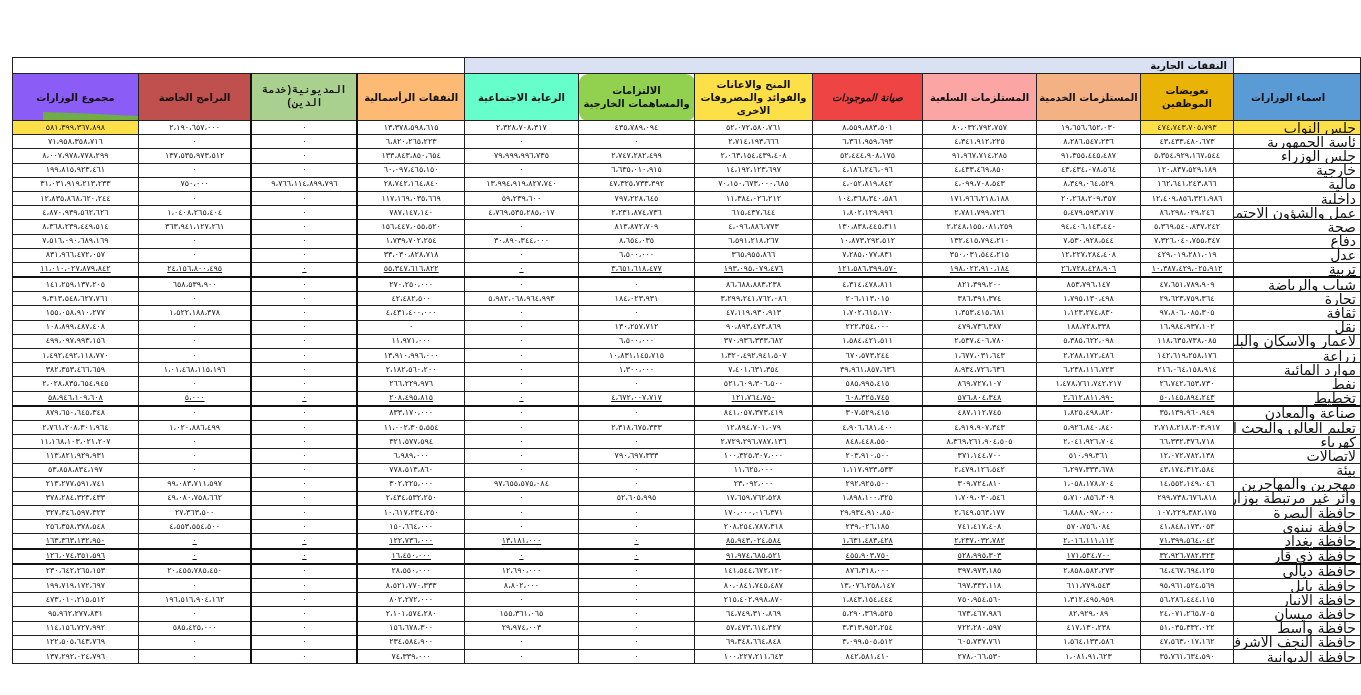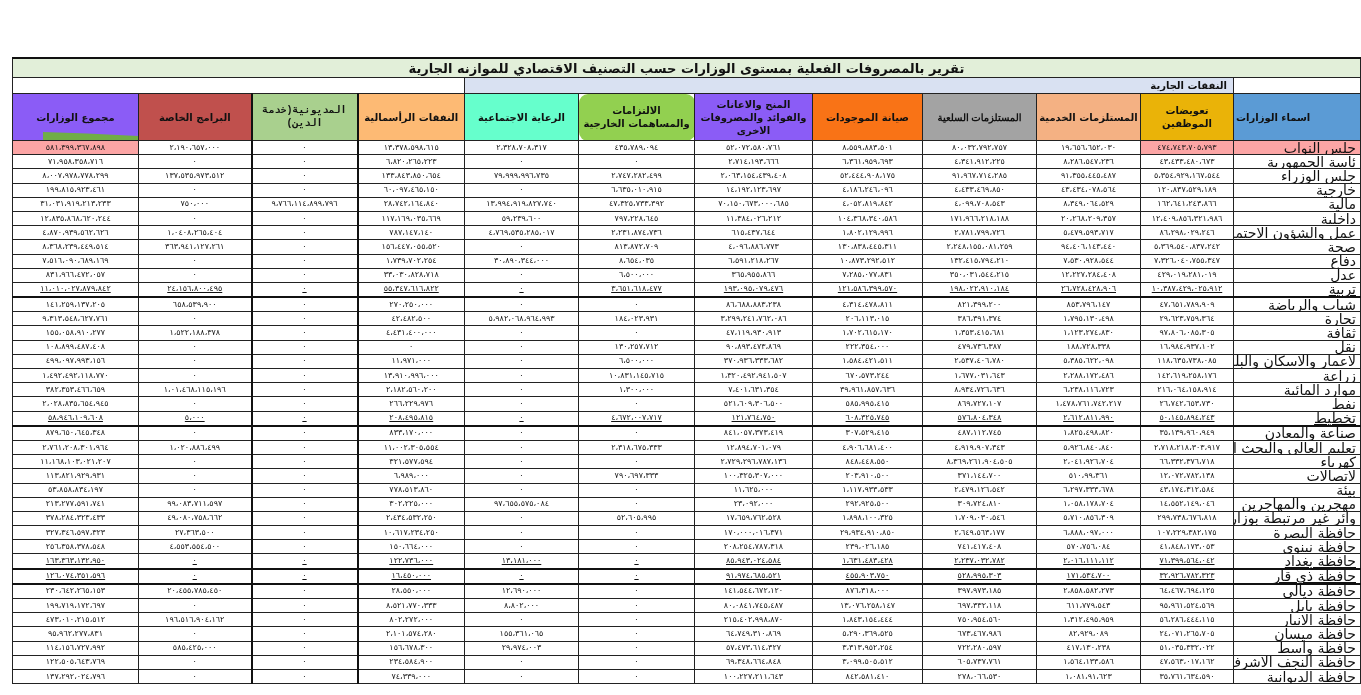--- a/index.html
+++ b/index.html
@@ -4,35 +4,35 @@
 <style>
   html, body { margin:0; padding:0; background:#ffffff; }
   body { width:1361px; height:695px; overflow:hidden; position:relative; font-family:"DejaVu Sans", sans-serif; }
   .sheet { position:absolute; left:13px; top:57px; width:1348px; direction:rtl; }
   table { border-collapse:collapse; table-layout:fixed; width:1348px; }
   td, th { border:1px solid #222; padding:0 2px; font-size:8px; height:13.2px; line-height:12px; text-align:center; white-space:nowrap; overflow:hidden; color:#111; }
   .title-row td { background:#e2efd9; font-weight:bold; font-size:13px; height:18px; line-height:17px; border-top:2px solid #111; }
   .group-row td { background:#d9e1f2; font-weight:bold; font-size:10px; height:15px; text-align:right; padding-right:6px;padding-left:48px; }
   .group-row td.blank { background:#ffffff; }
   .head-row th { font-weight:bold; font-size:10px; height:46px; line-height:13px; white-space:normal; }
-  .c-name { background:#5b9bd5; text-align:left; padding-right:20px; }
+  .c-name { background:#5b9bd5; text-align:center; padding-right:20px; }
   .c-emp { background:#eab308; }
   .c-svc { background:#f4b183; }
-  .c-goods { background:#a3a3a3;font-family:Liberation Serif, serif; }
-  .c-maint { background:#f97316; }
-  .c-grants { background:#8b5cf6;margin-left:11px; }
+  .c-goods { background:#fca5a5; }
+  .c-maint { background:#ef4444;font-style:italic; }
+  .c-grants { background:#fde047;margin-left:11px; }
   .c-oblig { background:#92d050;border-radius:9px; }
   .c-social { background:#66ffcc; }
   .c-capital { background:#fdba74; }
   .c-debt { background:#a9d08e;font-family:Liberation Mono, monospace; }
   .c-special { background:#c0504d; }
   .c-total { background:#8b5cf6; position:relative; }
   .hl-green { position:absolute; left:30px; bottom:0; width:110px; height:8px; background:#70ad47; clip-path:polygon(0 0, 40% 20%, 100% 60%, 100% 100%, 0 100%); }
   td.name { text-align:right; padding-right:4px; font-size:14px; }
-  td.yel { background:#fca5a5; }
+  td.yel { background:#fde047; }
   .thick-l { border-left:2px solid #111; }
   .thick-b td { border-bottom:2px solid #111;text-decoration:underline; }
 </style>
 </head>
 <body>
 
 <div class="sheet">
   <table>
     <colgroup>
       <col style="width:127px">
@@ -42,23 +42,20 @@
       <col style="width:110px">
       <col style="width:118px">
       <col style="width:116px">
       <col style="width:114px">
       <col style="width:107px">
       <col style="width:106px">
       <col style="width:113px">
       <col style="width:126px">
     </colgroup>
     <thead>
-      <tr class="title-row">
-        <td colspan="12">تقرير بالمصروفات الفعلية بمستوى الوزارات حسب التصنيف الاقتصادي للموازنه الجارية</td>
-      </tr>
       <tr class="group-row">
         <td class="blank"></td>
         <td colspan="7">النفقات الجارية</td>
         <td class="blank" colspan="4"></td>
       </tr>
       <tr class="head-row">
         <th class="c-name">اسماء الوزارات</th>
         <th class="c-emp">تعويضات الموظفين</th>
         <th class="c-svc">المستلزمات الخدمية</th>
         <th class="c-goods">المستلزمات السلعية</th>

